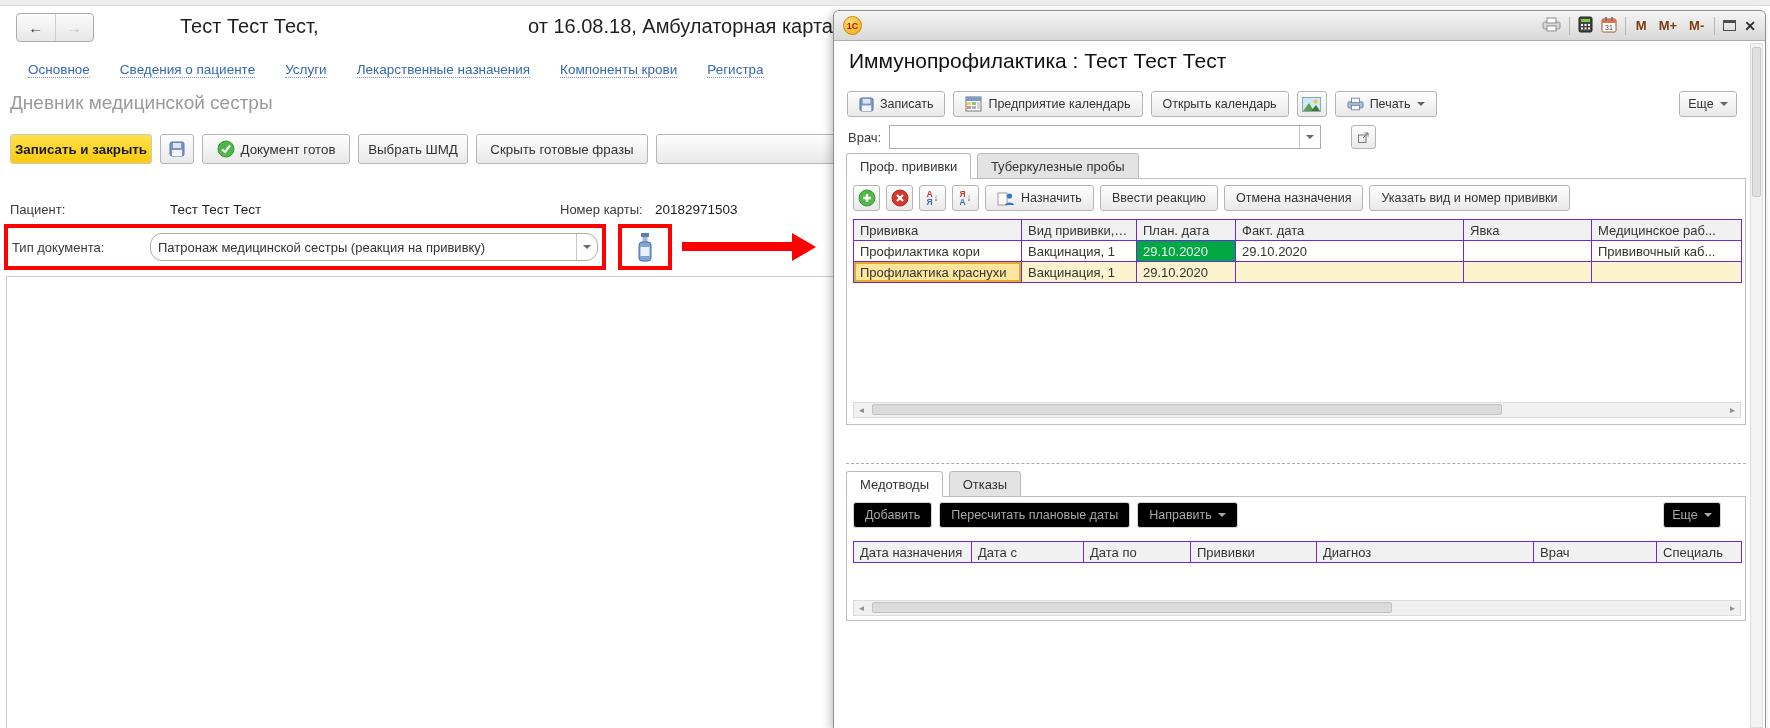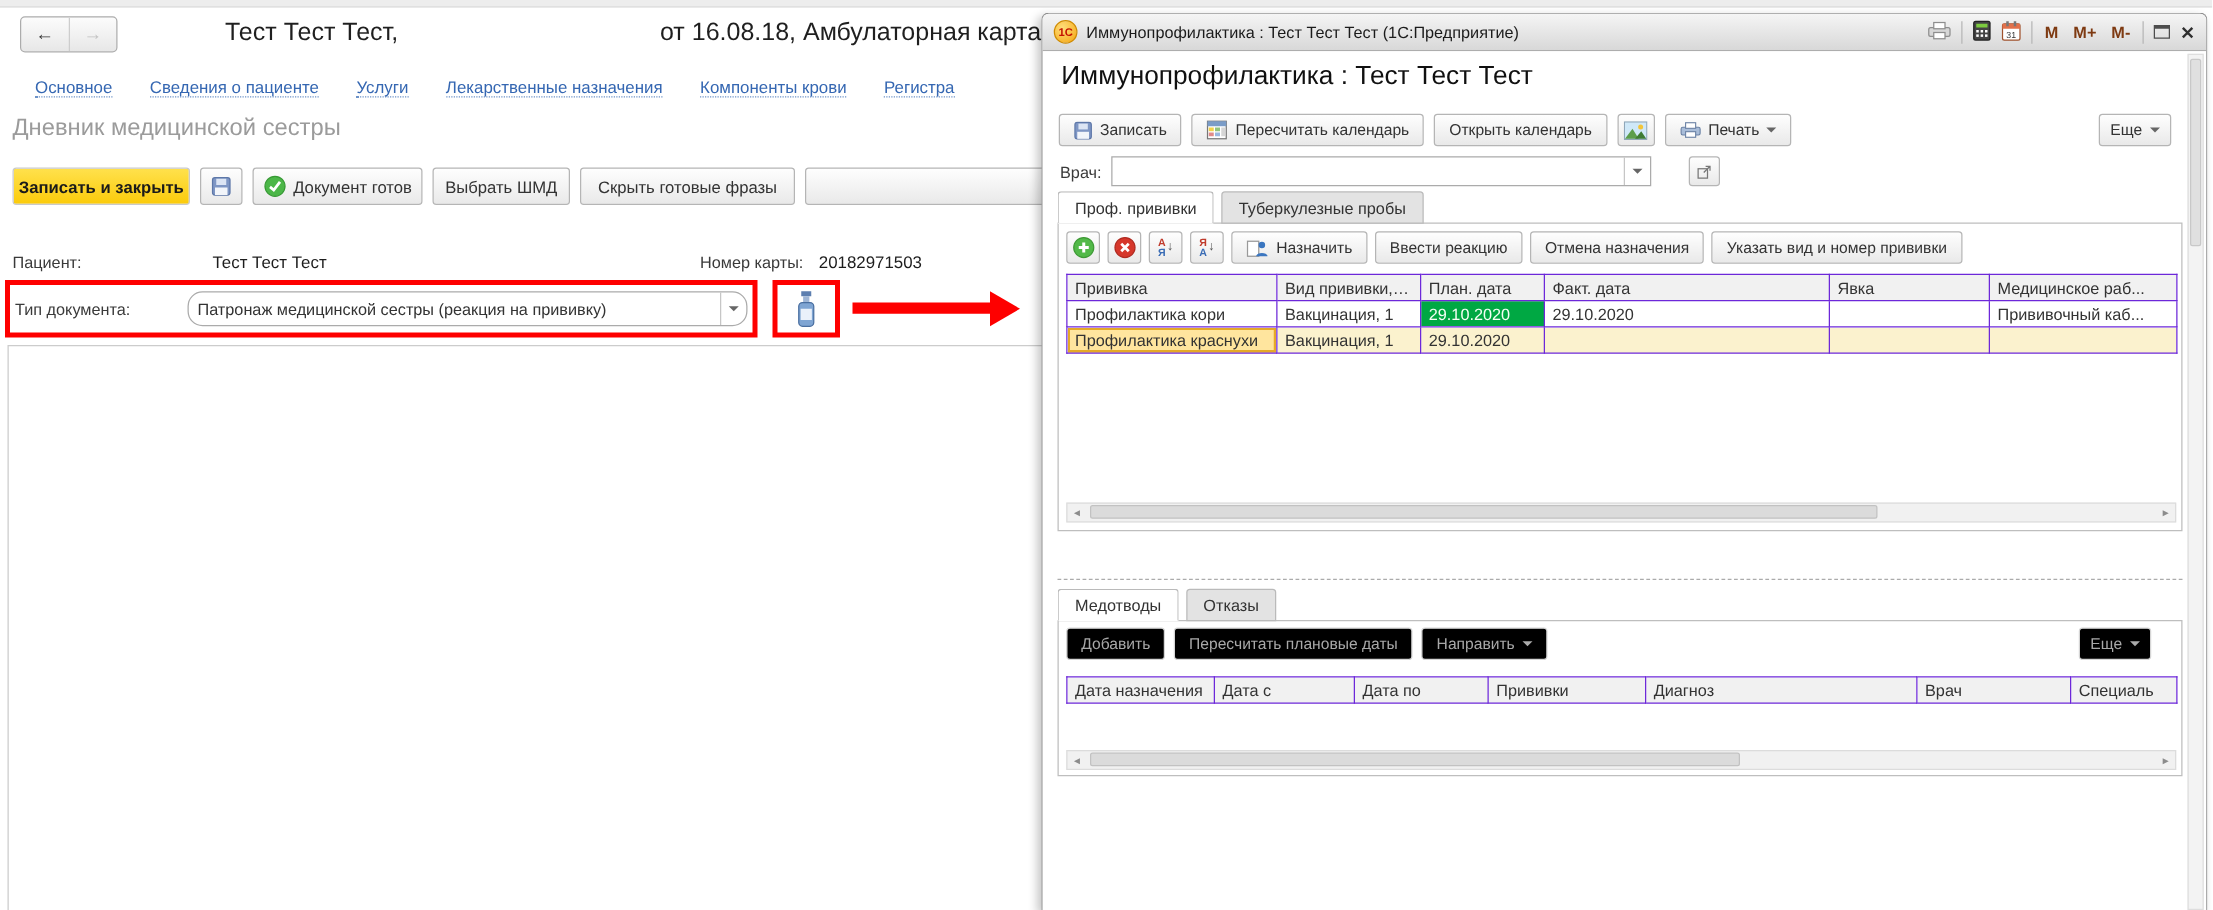--- a/index.html
+++ b/index.html
@@ -128,21 +128,21 @@
 
   <div class="abs btnrow">
     <button class="btn btn-yellow" style="width:142px;">Записать и закрыть</button>
     <button class="btn icon-only" style="width:34px;">
       <svg class="ico" width="16" height="16" viewBox="0 0 16 16">
           <rect x="1" y="1" width="14" height="14" rx="2" fill="#7E96C4" stroke="#5D77A8"></rect>
           <rect x="4" y="2" width="8" height="5" fill="#DCE5F4"></rect>
           <rect x="3" y="9" width="10" height="6" fill="#F2F5FA"></rect>
         </svg>
     </button>
-    <button class="btn" style="width:136px;">
+    <button class="btn" style="width:148px;">
       <svg class="ico" width="18" height="18" viewBox="0 0 18 18">
           <circle cx="9" cy="9" r="8" fill="#4CB748" stroke="#379A34"></circle>
           <path d="M5 9.5 L8 12 L13 5.5" stroke="#fff" stroke-width="2.2" fill="none"></path>
         </svg>
       <span>Документ готов</span>
     </button>
     <button class="btn" style="width:110px;">Выбрать ШМД</button>
     <button class="btn" style="width:172px;">Скрыть готовые фразы</button>
     <button class="btn" style="width:200px; flex:none;"></button>
   </div>
@@ -171,21 +171,20 @@
   </div>
   <div class="abs arrow-shaft" style="left:682px; top:242px; width:112px; height:9px;"></div>
   <div class="abs arrow-head" style="left:792px; top:233px;"></div>
 
   <div class="abs bigtext"></div>
 
   <div class="abs dialog">
 
     <div class="titlebar">
       <div class="onec-logo">1С</div>
-      <div class="tb-title">Иммунопрофилактика : Тест Тест Тест  (1С:Предприятие)</div>
       <div class="tb-icons">
         <span>
           <svg width="19" height="15" viewBox="0 0 19 15">
               <rect x="1" y="5" width="17" height="7" rx="1.5" fill="#D7D7D7" stroke="#8E8E8E"></rect>
               <rect x="5" y="1" width="9" height="5" fill="#fff" stroke="#8E8E8E"></rect>
               <rect x="5" y="9" width="9" height="5" fill="#fff" stroke="#8E8E8E"></rect>
             </svg>
         </span>
         <span class="sep-v"></span>
         <span>
@@ -235,21 +234,21 @@
       <button class="btn sm">
         <svg class="ico" width="17" height="16" viewBox="0 0 17 16">
             <rect x="1" y="1" width="15" height="14" fill="#fff" stroke="#777"></rect>
             <rect x="1" y="1" width="15" height="4" fill="#7A9CC8"></rect>
             <rect x="2" y="6" width="4" height="3" fill="#F3D34A"></rect>
             <rect x="7" y="6" width="4" height="3" fill="#92C47E"></rect>
             <rect x="2" y="10" width="4" height="3" fill="#E08A8A"></rect>
             <rect x="7" y="10" width="4" height="3" fill="#9AB8E0"></rect>
             <rect x="12" y="6" width="3" height="7" fill="#D6D6D6"></rect>
           </svg>
-        <span>Пересчитать календарь</span>
+        <span>Предприятие календарь</span>
       </button>
       <button class="btn sm">Открыть календарь</button>
       <button class="btn sm icon-only" style="width:30px;">
         <svg width="19" height="15" viewBox="0 0 19 15">
             <rect x="0.5" y="0.5" width="18" height="14" fill="#CFE8F8" stroke="#8FA6B8"></rect>
             <circle cx="13.5" cy="4.5" r="2" fill="#F3C53A"></circle>
             <path d="M1 14 L7 6 L12 14 Z" fill="#5C9E4C"></path>
             <path d="M9 14 L14 8 L18 14 Z" fill="#3E7C34"></path>
           </svg>
       </button>

